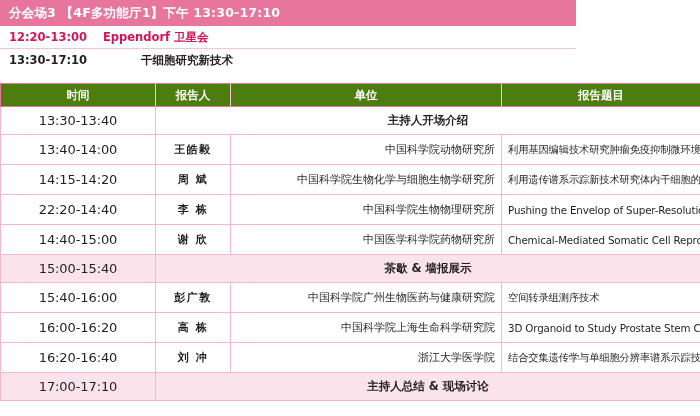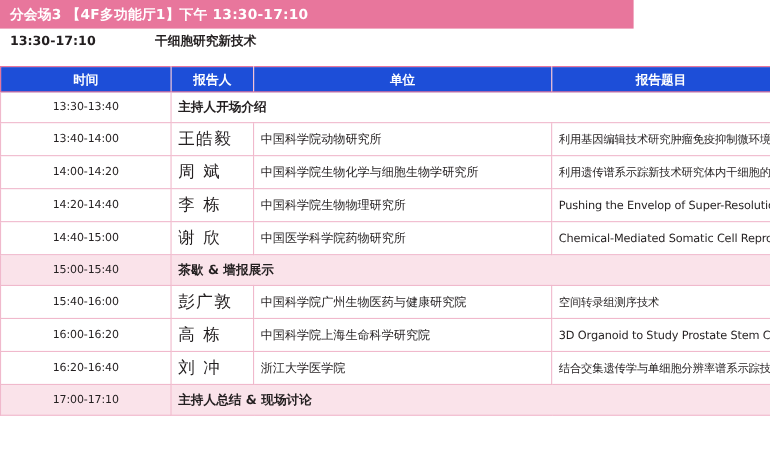--- a/index.html
+++ b/index.html
@@ -108,64 +108,67 @@
     table-layout: fixed;
   }
   table.schedule th,
   table.schedule td {
     border: 1px solid #f0b9cc;
     padding: 0 6px;
     box-sizing: border-box;
     vertical-align: middle;
   }
   table.schedule thead th {
-    background: #1d4ed8;
+    background: #4d7c0f;
     color: #ffffff;
     font-size: 11.5px;
     font-weight: bold;
     height: 23px;
     text-align: center;
     border-color: #e8769c;
     border-right-color: #f6c3d4;
   }
   table.schedule thead th:last-child { border-right-color: #e8769c; }
 
   col.c-time  { width: 155px; }
   col.c-spk   { width: 75px; }
   col.c-org   { width: 271px; }
   col.c-title { width: 199px; }
 
   tr.data-row td { height: 30px; background: #ffffff; }
   td.cell-time {
-    font-size: 10px;
+    font-size: 13px;
     text-align: center;
     white-space: nowrap;
     letter-spacing: -0.1px;
   }
   td.cell-speaker {
-    font-size: 15px;
+    font-size: 11px;
+    text-align: center;
     white-space: nowrap;
     letter-spacing: 1.5px;
+    font-weight: bold;
   }
   td.cell-org {
     font-size: 11px;
-    text-align: left;
+    text-align: right;
     white-space: nowrap;
   }
   td.cell-title {
     font-size: 10.3px;
     text-align: left;
     white-space: nowrap;
     letter-spacing: -0.15px;
   }
   tr.span-row td {
     height: 28px;
     background: #ffffff;
   }
   tr.span-row td.span-cell {
+    text-align: center;
     font-size: 11.5px;
     font-weight: bold;
     color: #231f20;
   }
   tr.span-row.tinted td {
     background: #fae3ea;
     margin-left: 44px;
   }
   tr.span-row.tinted td.cell-time {
     background: #fae3ea;
@@ -173,20 +176,24 @@
 </style>
 </head>
 <body>
 
 <div id="page">
 
   <div class="session-banner">
     <span class="btxt">分会场3 【4F多功能厅1】下午 13:30-17:10</span>
   </div>
 
+  <div class="satellite-row">
+    <span class="satellite-time">12:20-13:00</span>
+    <span class="satellite-title">Eppendorf 卫星会</span>
+  </div>
 
   <div class="session-info">
     <div class="si-line">
       <span class="si-time">13:30-17:10</span>
       <span class="si-topic">干细胞研究新技术</span>
     </div>
   </div>
 
   <table class="schedule">
     <colgroup>
@@ -208,27 +215,27 @@
           <td class="cell-time">13:30-13:40</td>
           <td class="span-cell" colspan="3">主持人开场介绍</td>
         </tr>
         <tr class="data-row">
           <td class="cell-time">13:40-14:00</td>
           <td class="cell-speaker">王皓毅</td>
           <td class="cell-org">中国科学院动物研究所</td>
           <td class="cell-title">利用基因编辑技术研究肿瘤免疫抑制微环境和X染色体失活</td>
         </tr>
         <tr class="data-row">
-          <td class="cell-time">14:00-14:20</td>
+          <td class="cell-time">14:15-14:20</td>
           <td class="cell-speaker">周 斌</td>
           <td class="cell-org">中国科学院生物化学与细胞生物学研究所</td>
           <td class="cell-title">利用遗传谱系示踪新技术研究体内干细胞的起源及命运</td>
         </tr>
         <tr class="data-row">
-          <td class="cell-time">14:20-14:40</td>
+          <td class="cell-time">22:20-14:40</td>
           <td class="cell-speaker">李 栋</td>
           <td class="cell-org">中国科学院生物物理研究所</td>
           <td class="cell-title">Pushing the Envelop of Super-Resolution Live Cell Imaging Techniques</td>
         </tr>
         <tr class="data-row">
           <td class="cell-time">14:40-15:00</td>
           <td class="cell-speaker">谢 欣</td>
           <td class="cell-org">中国医学科学院药物研究所</td>
           <td class="cell-title">Chemical-Mediated Somatic Cell Reprogramming and  Transdifferentiation</td>
         </tr>

